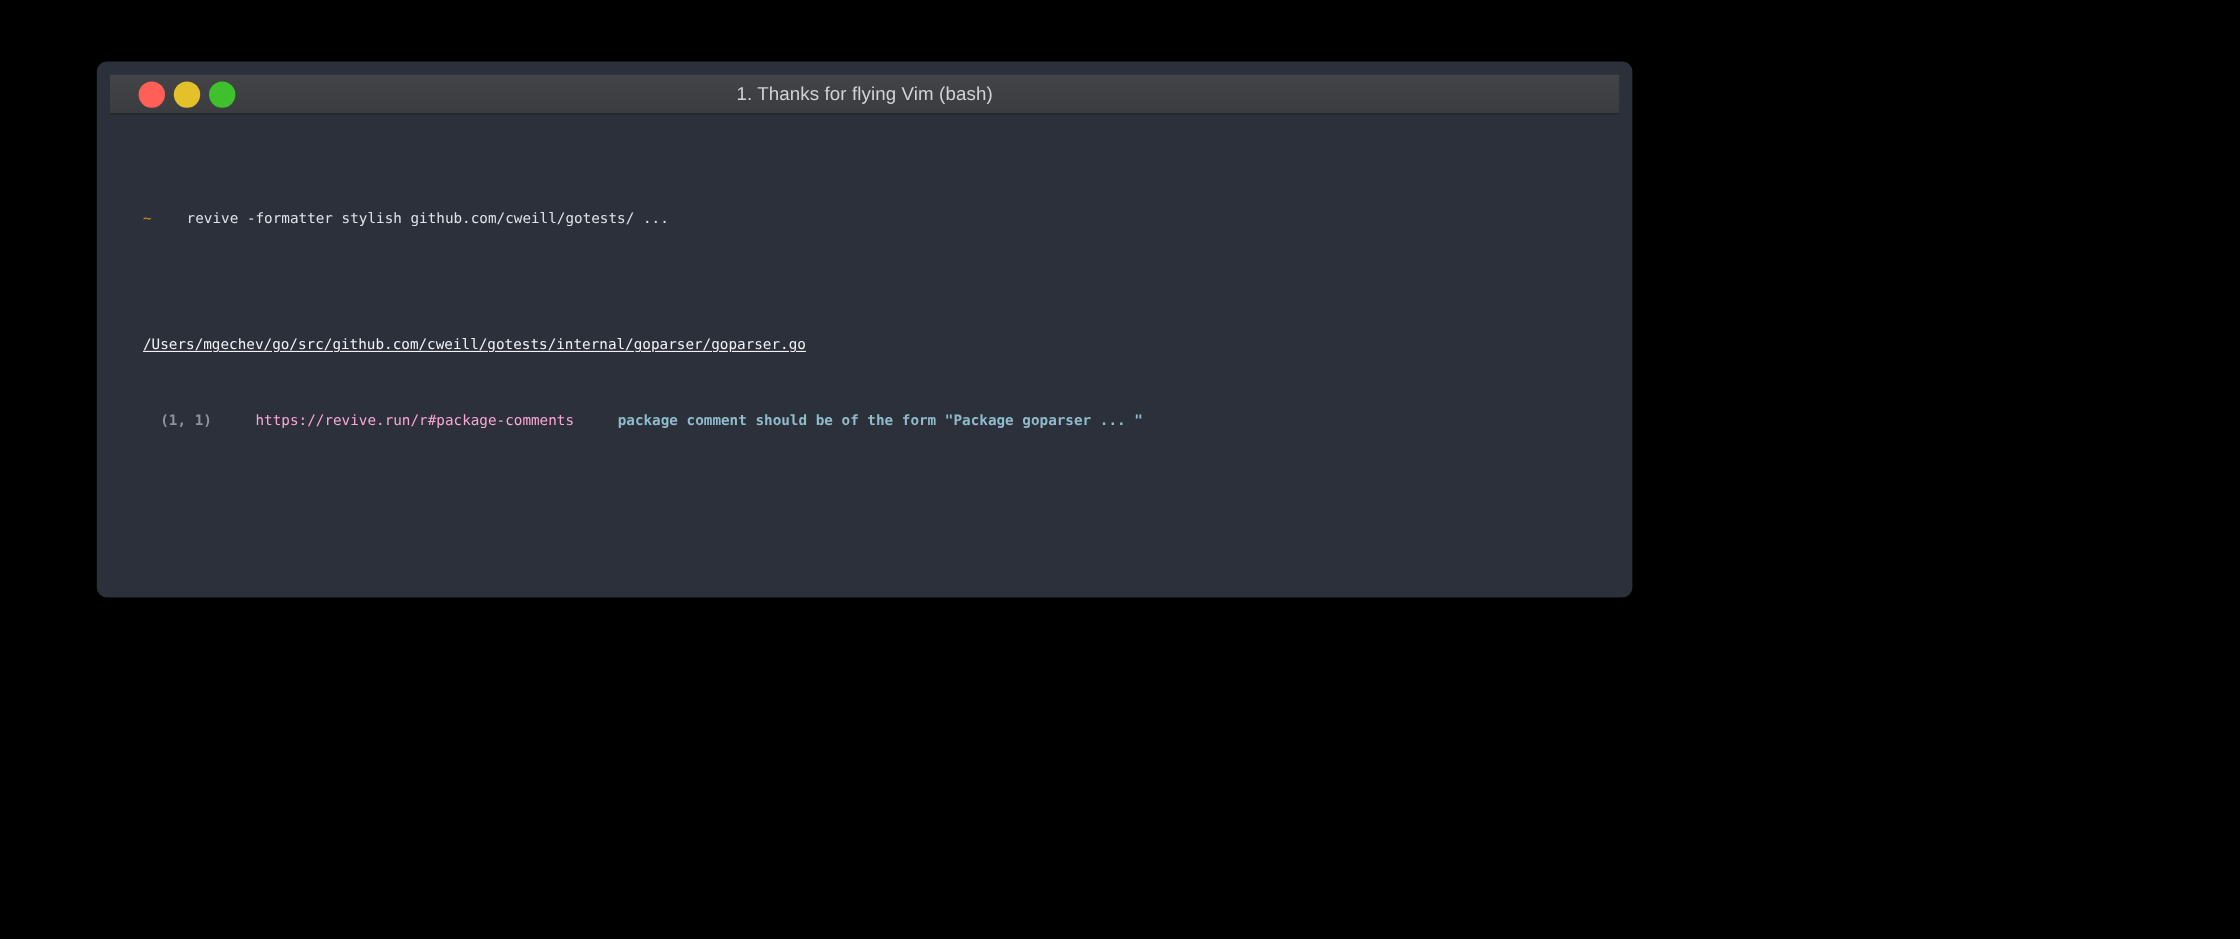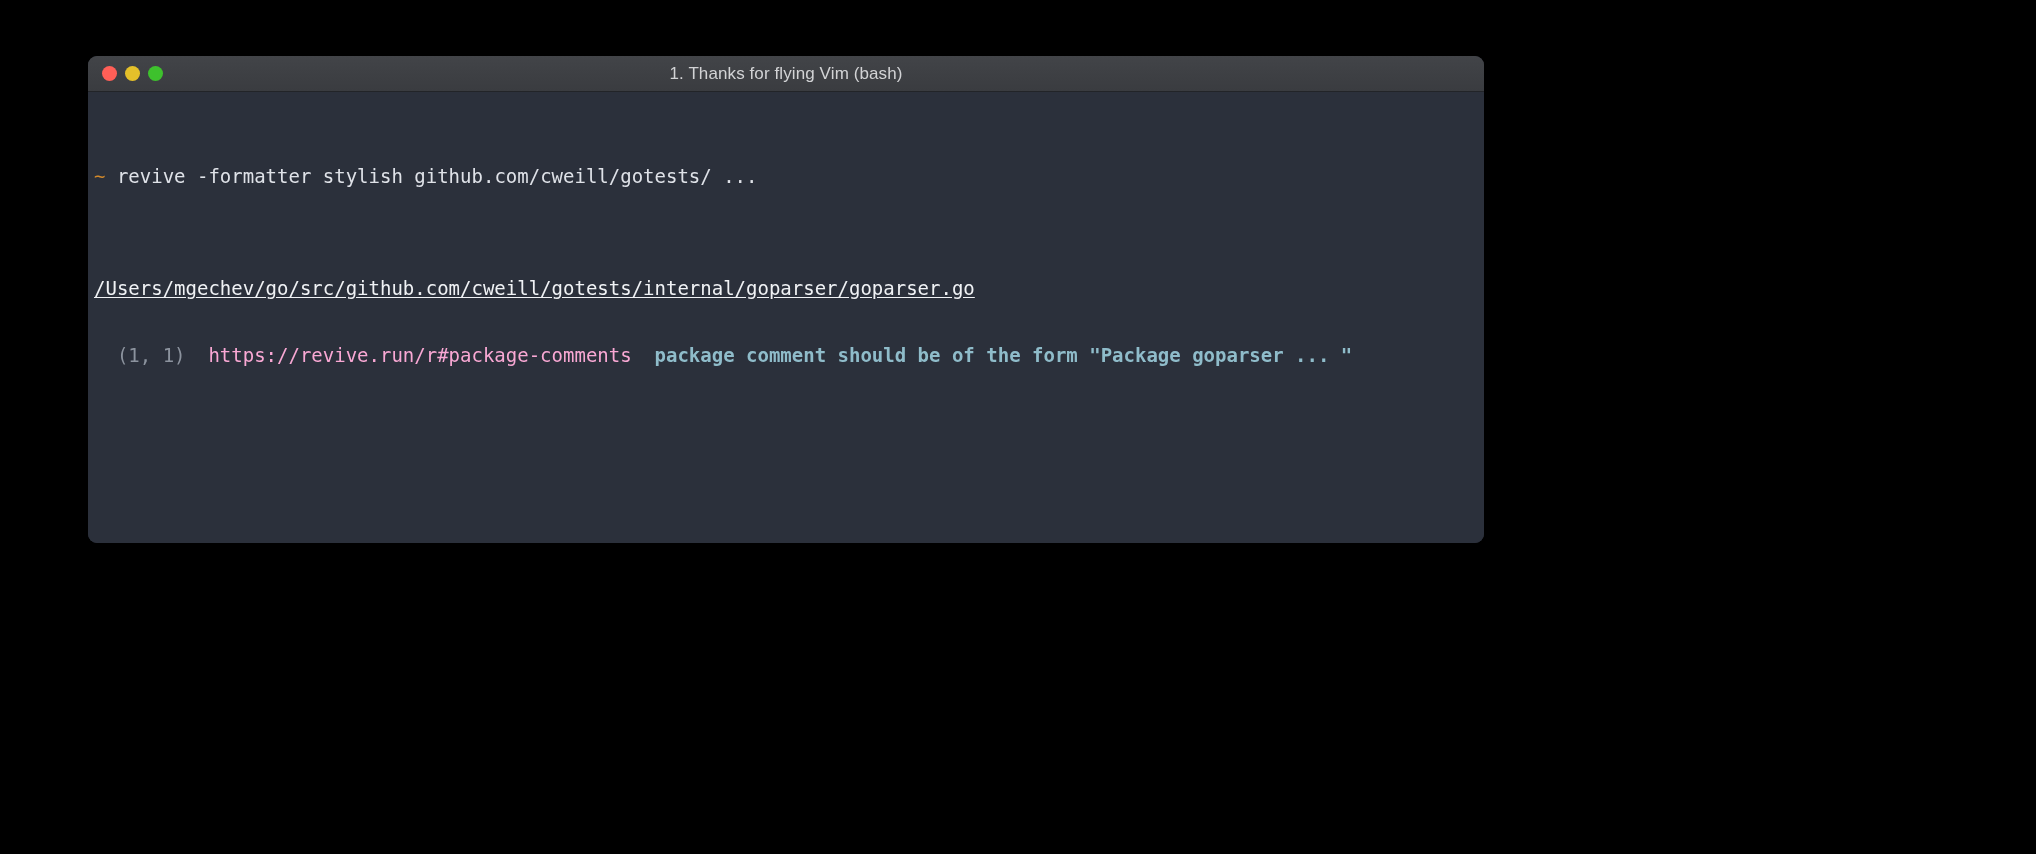--- a/index.html
+++ b/index.html
@@ -1,15 +1,15 @@
 <!DOCTYPE html>
 <html><head>
 <meta charset="utf-8">
 <style>
-  * { margin:0; padding:0; box-sizing:border-box; }
+  * { margin:0; padding:12px; box-sizing:border-box; }
   html,body { width:2036px; height:854px; background:#000; overflow:hidden; }
   body { font-family:"DejaVu Sans Mono", monospace; }
 
   #terminal-window {
     position:absolute; left:88px; top:56px;
     width:1396px; height:487px;
     border-radius:9px; overflow:hidden;
     box-shadow:0 2px 14px rgba(0,0,0,.6);
     background:#2b303b;
   }
@@ -31,32 +31,32 @@
     position:absolute; left:0; right:0; text-align:center;
     font-family:"Liberation Sans", sans-serif;
     font-size:17px; color:#d2d3d5; letter-spacing:.1px;
     pointer-events:none;
   }
 
   #terminal-body {
     height:451px;
     background:#2b303b;
     padding:6px 0 0 6px;
-    font-size:19px;
+    font-size:13px;
     line-height:22.4px;
     white-space:pre;
     letter-spacing:0px;
     overflow:hidden;
   }
 
   .row { height:22.4px; white-space:pre; }
   .cmd-prompt { color:#d2892b; }
   .cmd-text   { color:#dfe2e8; }
   .filepath   { color:#f0f2f5; text-decoration:underline; text-underline-offset:2px; }
-  .pos        { color:#8c939e; }
+  .pos        { color:#8c939e;font-weight:bold; }
   .rule-url   { color:#f9a8d4; }
   .msg        { color:#8fbcca;font-weight:bold; }
   .blank { height:22.4px; }
 </style>
 </head>
 <body>
 
 <div id="terminal-window">
 
   <div id="titlebar">

